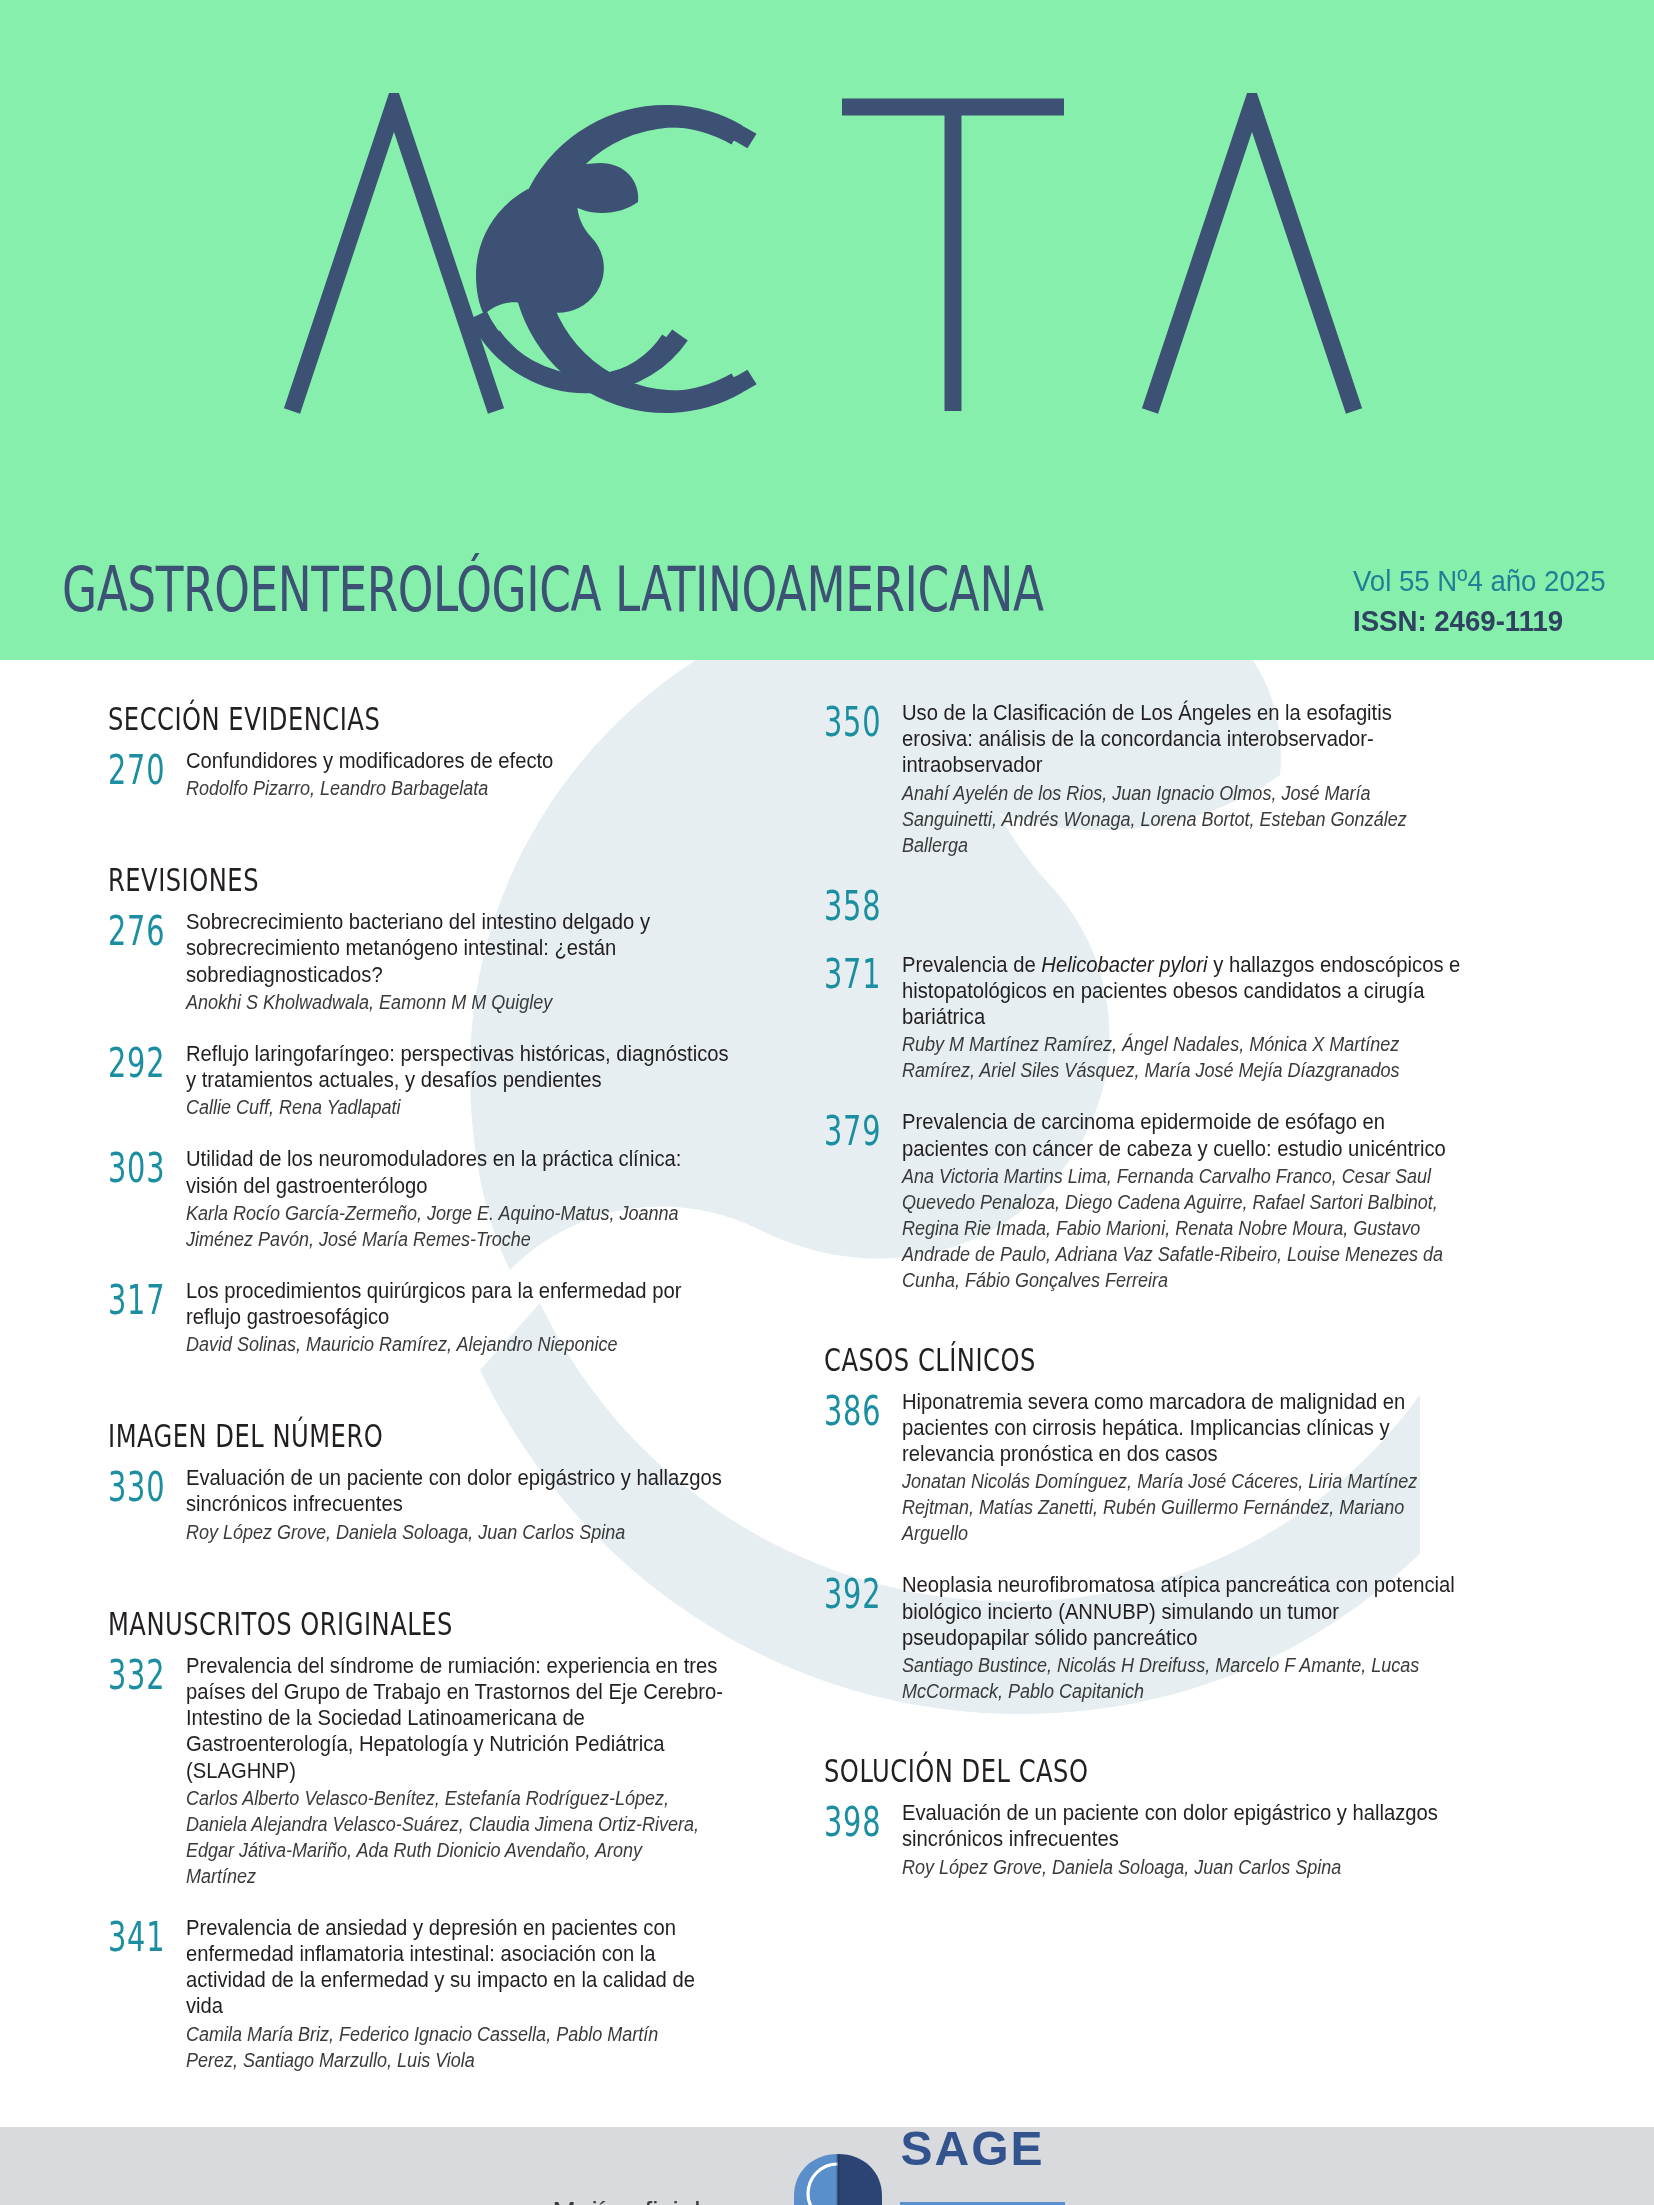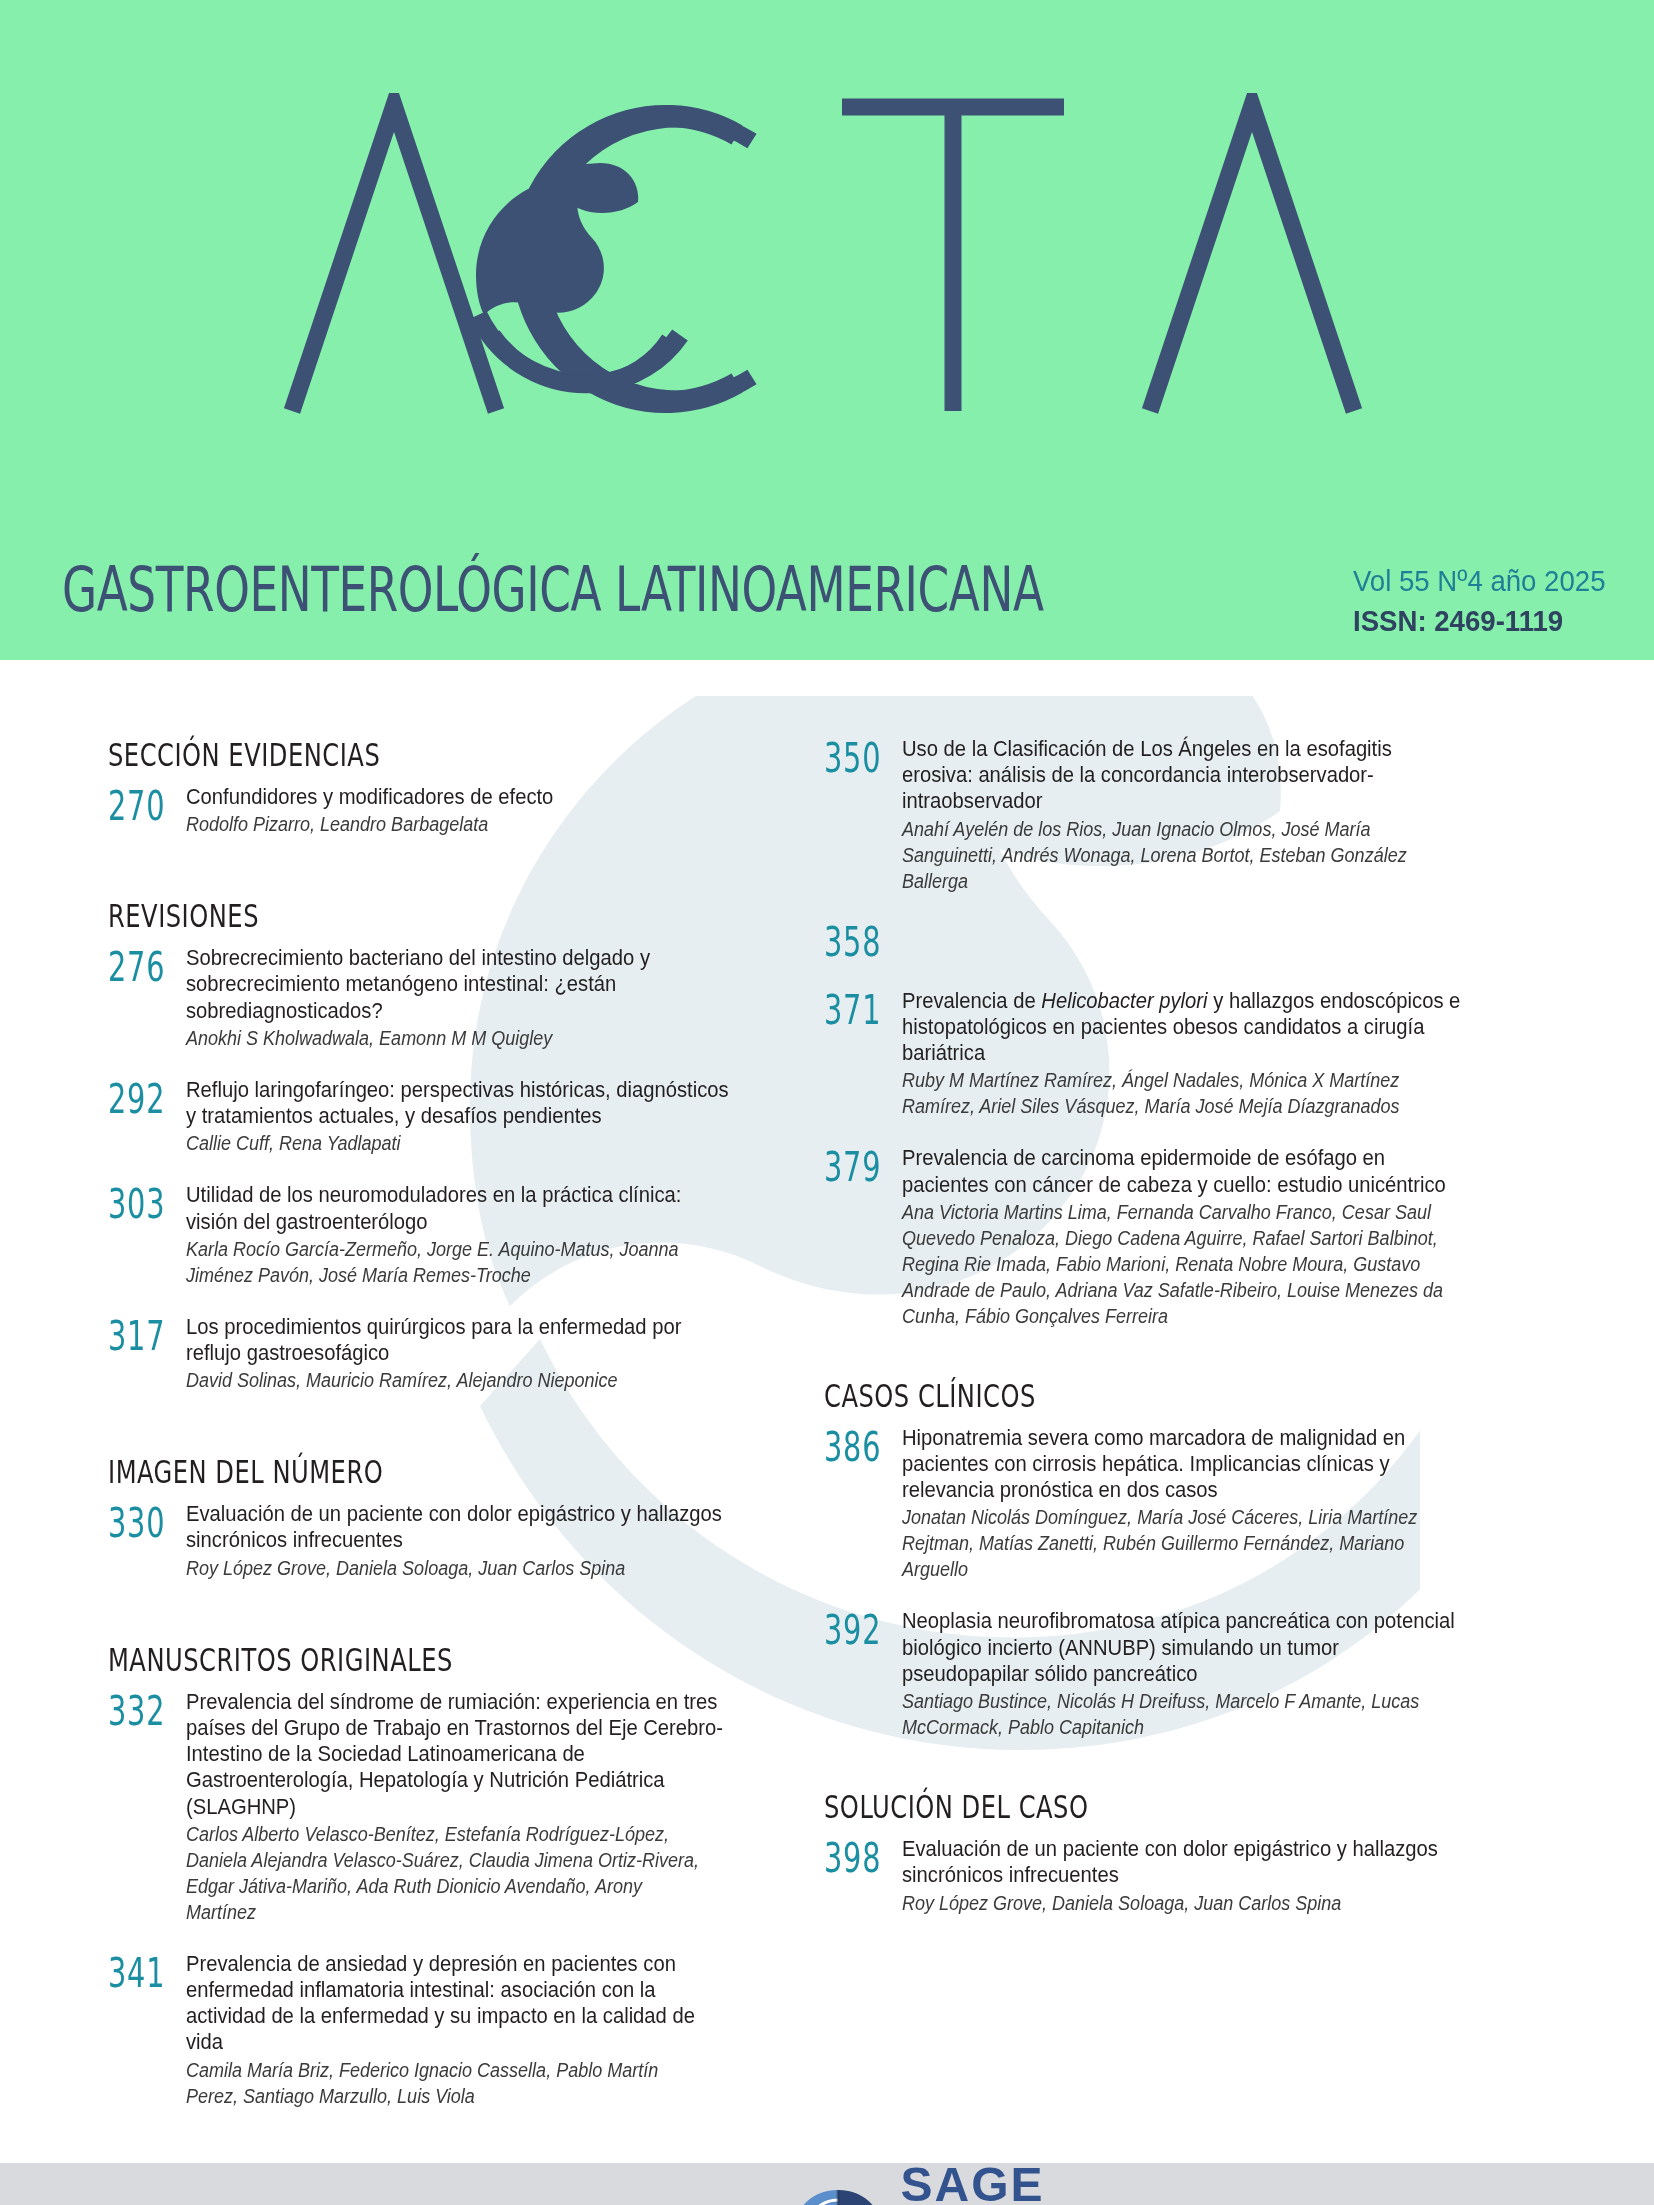--- a/index.html
+++ b/index.html
@@ -53,21 +53,20 @@
     transform:scaleX(0.92);transform-origin:right bottom;
     white-space:nowrap;margin-top:4px;
   }
 
   
   .body-area{
     position:relative;
     width:1654px;height:1467px;
     background:#ffffff;
     overflow:hidden;
-    margin-top:36px;
   }
   .watermark{
     position:absolute;
     left:300px;top:-60px;
     width:1120px;height:1500px;
     opacity:1;
     pointer-events:none;
   }
   .columns{
     position:relative;z-index:2;

